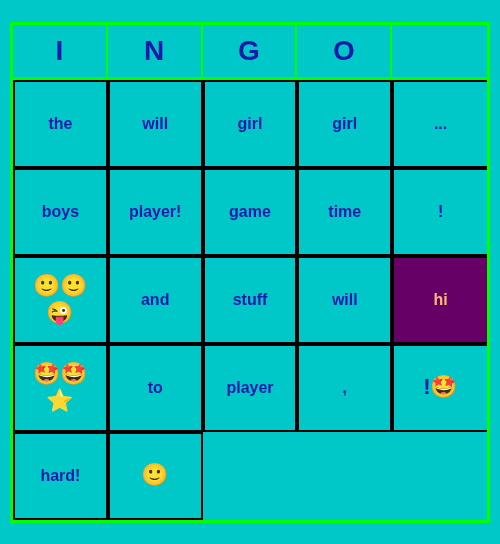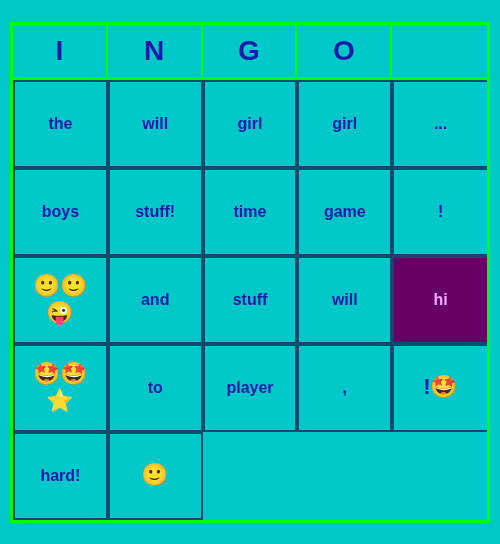--- a/index.html
+++ b/index.html
@@ -29,36 +29,36 @@
       color: #1a1aaa;
       border-right: 2px solid #00ff00;
     }
     .header-cell:last-child { border-right: none; }
     .bingo-grid {
       display: grid;
       grid-template-columns: repeat(5, 1fr);
       grid-template-rows: repeat(5, 1fr);
     }
     .cell {
-      border: 2px solid #0c4a6e;
+      border: 2px solid #000000;
       min-height: 88px;
       display: flex;
       align-items: center;
       justify-content: center;
       text-align: center;
       font-size: 16px;
       font-weight: bold;
       color: #1a1aaa;
       padding: 4px;
       position: relative;
     }
     .cell:nth-child(5n) { border-right: none; }
     .cell.highlighted {
       background: #660066;
-      color: #f0abfc;
+      color: #fdba74;
     }
     .cell-text {
       font-size: 16px;
       font-weight: bold;
       line-height: 1.2;
     }
     .emoji {
       font-size: 22px;
       line-height: 1.2;
     }
@@ -96,27 +96,27 @@
       <div class="cell">
         <span class="cell-text">girl</span>
       </div>
       <div class="cell">
         <span class="cell-text">...</span>
       </div>
       <div class="cell">
         <span class="cell-text">boys</span>
       </div>
       <div class="cell">
-        <span class="cell-text">stuff!</span>
+        <span class="cell-text">player!</span>
+      </div>
+      <div class="cell">
+        <span class="cell-text">game</span>
       </div>
       <div class="cell">
         <span class="cell-text">time</span>
-      </div>
-      <div class="cell">
-        <span class="cell-text">game</span>
       </div>
       <div class="cell">
         <span class="cell-text">!</span>
       </div>
       <div class="cell">
         <div class="cell-emoji-multi">
           <div class="emoji-row">
             <span class="emoji">🙂🙂</span>
           </div>
           <div class="emoji-row">

